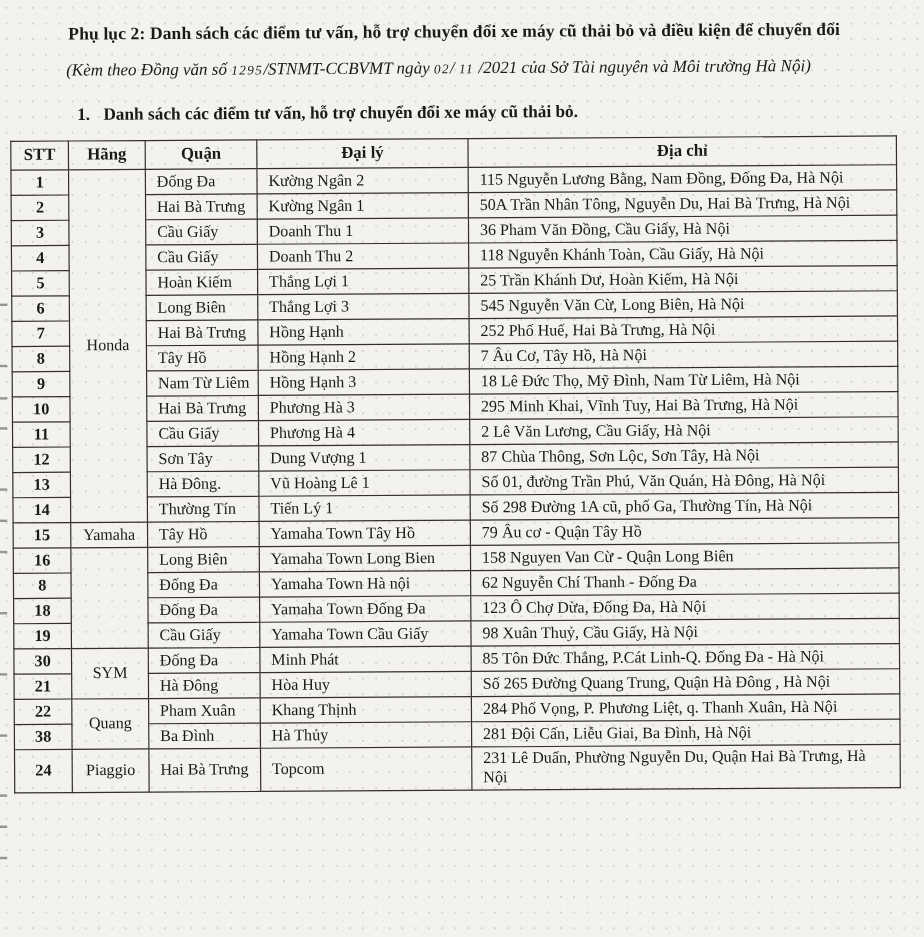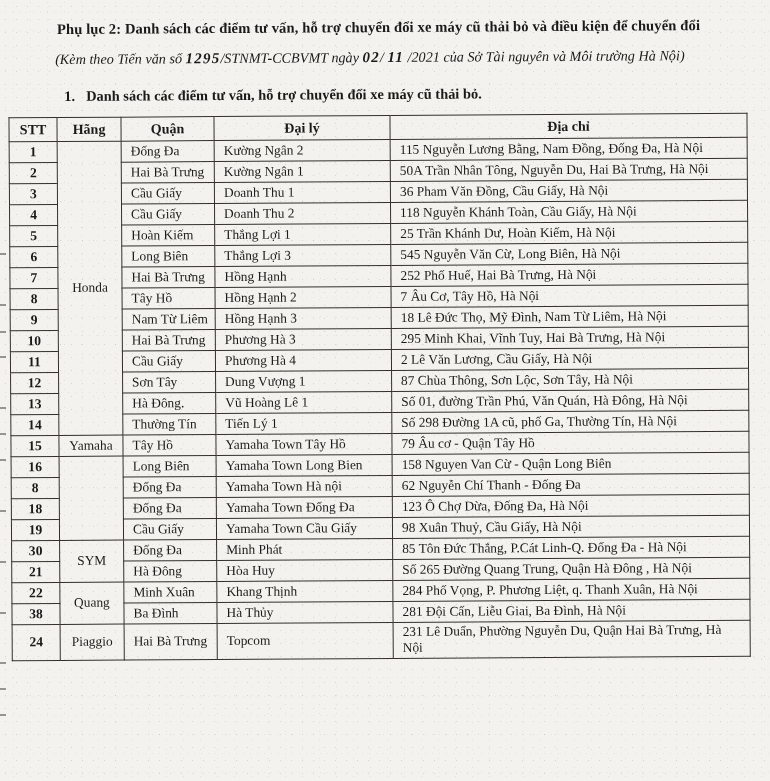--- a/index.html
+++ b/index.html
@@ -19,21 +19,21 @@
   .doc { position: absolute; inset: 0; transform: rotate(-0.35deg); transform-origin: 60px 40px; }
 
   .title {
     position: absolute; top: 21px; left: 57px;
     font-size: 14.6px; font-weight: bold; white-space: nowrap; letter-spacing: 0.1px;
   }
   .subtitle {
     position: absolute; top: 51px; left: 55px;
     font-size: 14.2px; font-style: italic; white-space: nowrap;
   }
-  .hand { font-size: 15px; letter-spacing: 1.2px; font-weight: 700; }
+  .hand { font-size: 11px; letter-spacing: 1.2px; font-weight: 400; }
   .section-heading {
     position: absolute; top: 88px; left: 64px;
     font-size: 14.4px; font-weight: bold; white-space: nowrap;
   }
   .section-heading .num { margin-right: 11px; }
 
   table.dealer-table {
     position: absolute; top: 117px; left: 8px; width: 738px;
     border-collapse: collapse; table-layout: fixed;
   }
@@ -58,21 +58,21 @@
     background: #4a4843; opacity: 0.55;
   }
 </style>
 </head>
 <body>
 
 <div class="doc">
 
   <div class="title">Phụ lục 2: Danh sách các điểm tư vấn, hỗ trợ chuyển đổi xe máy cũ thải bỏ và điều kiện để chuyển đổi</div>
 
-  <div class="subtitle"><span>(Kèm theo Tiến văn số </span><span class="hand">1295</span><span>/STNMT-CCBVMT ngày </span><span class="hand">02</span><span>/ </span><span class="hand">11</span><span> /2021 của Sở Tài nguyên và Môi trường Hà Nội)</span></div>
+  <div class="subtitle"><span>(Kèm theo Đồng văn số </span><span class="hand">1295</span><span>/STNMT-CCBVMT ngày </span><span class="hand">02</span><span>/ </span><span class="hand">11</span><span> /2021 của Sở Tài nguyên và Môi trường Hà Nội)</span></div>
 
   <div class="section-heading">
     <span class="num">1.</span><span>Danh sách các điểm tư vấn, hỗ trợ chuyển đổi xe máy cũ thải bỏ.</span>
   </div>
 
   <table class="dealer-table">
     <colgroup>
       <col style="width:48px">
         <col style="width:64px">
         <col style="width:93px">
@@ -215,21 +215,21 @@
         </tr>
         <tr>
           <td class="c-stt">21</td>
           <td class="c-district">Hà Đông</td>
           <td class="c-dealer">Hòa Huy</td>
           <td class="c-address">Số 265 Đường Quang Trung, Quận Hà Đông , Hà Nội</td>
         </tr>
         <tr>
           <td class="c-stt">22</td>
           <td class="c-brand" rowspan="2">Quang</td>
-          <td class="c-district">Minh Xuân</td>
+          <td class="c-district">Pham Xuân</td>
           <td class="c-dealer">Khang Thịnh</td>
           <td class="c-address">284 Phố Vọng, P. Phương Liệt, q. Thanh Xuân, Hà Nội</td>
         </tr>
         <tr>
           <td class="c-stt">38</td>
           <td class="c-district">Ba Đình</td>
           <td class="c-dealer">Hà Thủy</td>
           <td class="c-address">281 Đội Cấn, Liễu Giai, Ba Đình, Hà Nội</td>
         </tr>
         <tr>

